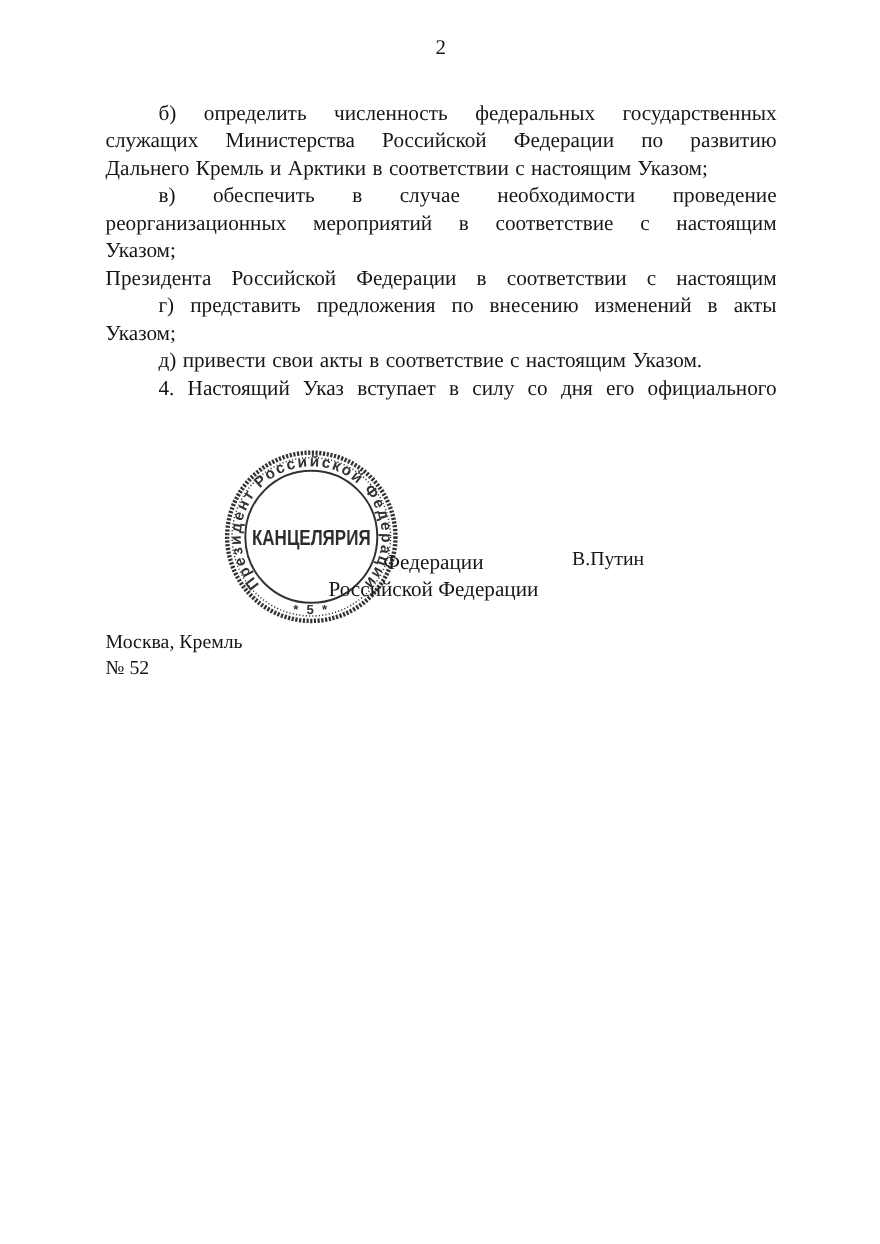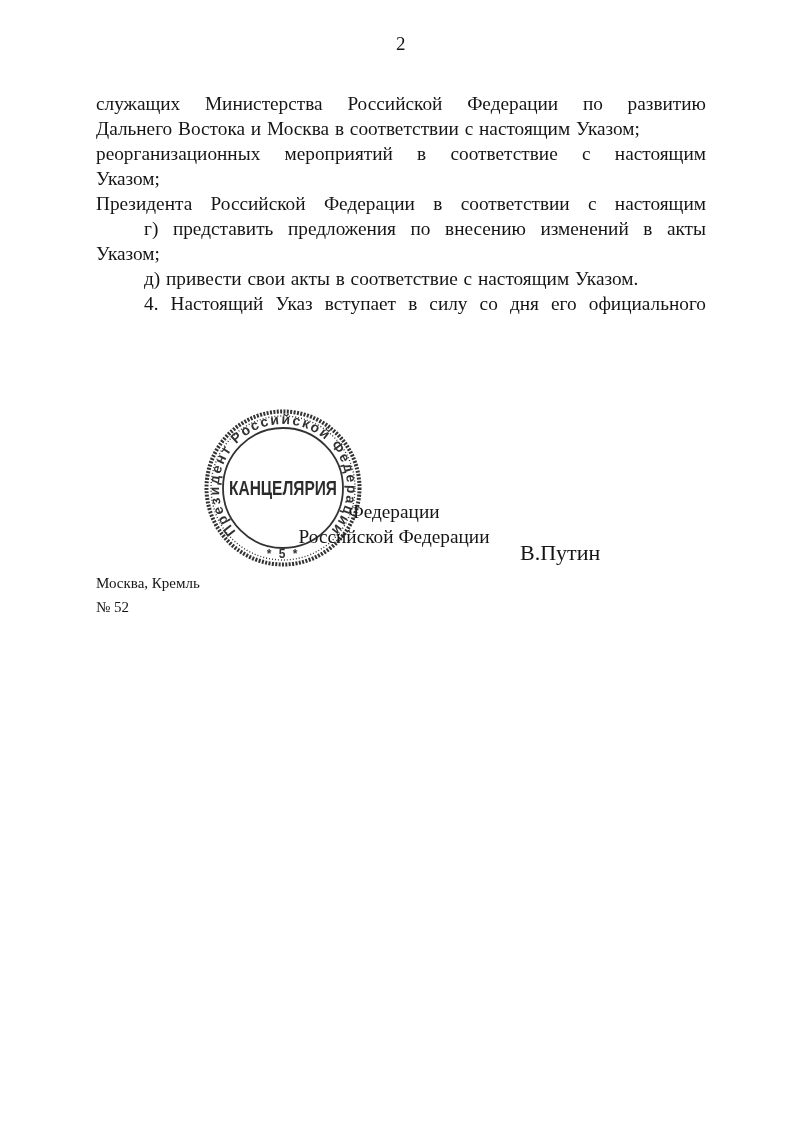--- a/index.html
+++ b/index.html
@@ -48,52 +48,54 @@
     position: absolute;
     top: 499px;
     left: 288px;
     width: 212px;
     text-align: center;
     font-size: 19.3px;
     line-height: 25px;
   }
   .sig-name {
     position: absolute;
-    top: 540px;
+    top: 496px;
     left: 520px;
-    font-size: 22px;
+    font-size: 18px;
     line-height: 25px;
   }
   .issuance {
     position: absolute;
     top: 571px;
     left: 96px;
-    font-size: 15px;
+    font-size: 18px;
     line-height: 24px;
   }
   .stamp {
     position: absolute;
     left: 198px;
     top: 408px;
     opacity: 0.93;
   }
   .stamp text {
     font-family: "Liberation Sans", sans-serif;
   }
 </style>
 </head>
 <body>
 
 <div class="page">
 
   <div class="page-number">2</div>
 
   <div class="body-text">
+    <div class="line justify indent">б)&nbsp;определить численность федеральных государственных</div>
     <div class="line justify">служащих Министерства Российской Федерации по развитию</div>
-    <div class="line">Дальнего Востока и Москва в соответствии с настоящим Указом;</div>
+    <div class="line">Дальнего Кремль и Арктики в соответствии с настоящим Указом;</div>
+    <div class="line justify indent">в)&nbsp;обеспечить в случае необходимости проведение</div>
     <div class="line justify">реорганизационных мероприятий в соответствие с настоящим</div>
     <div class="line">Указом;</div>
     <div class="line justify">Президента Российской Федерации в соответствии с настоящим</div>
     <div class="line justify indent">г)&nbsp;представить предложения по внесению изменений в акты</div>
     <div class="line">Указом;</div>
     <div class="line indent">д)&nbsp;привести свои акты в соответствие с настоящим Указом.</div>
     <div class="line justify indent">4.&nbsp;Настоящий Указ вступает в силу со дня его официального</div>
   </div>
 
   <div class="sig-title">

